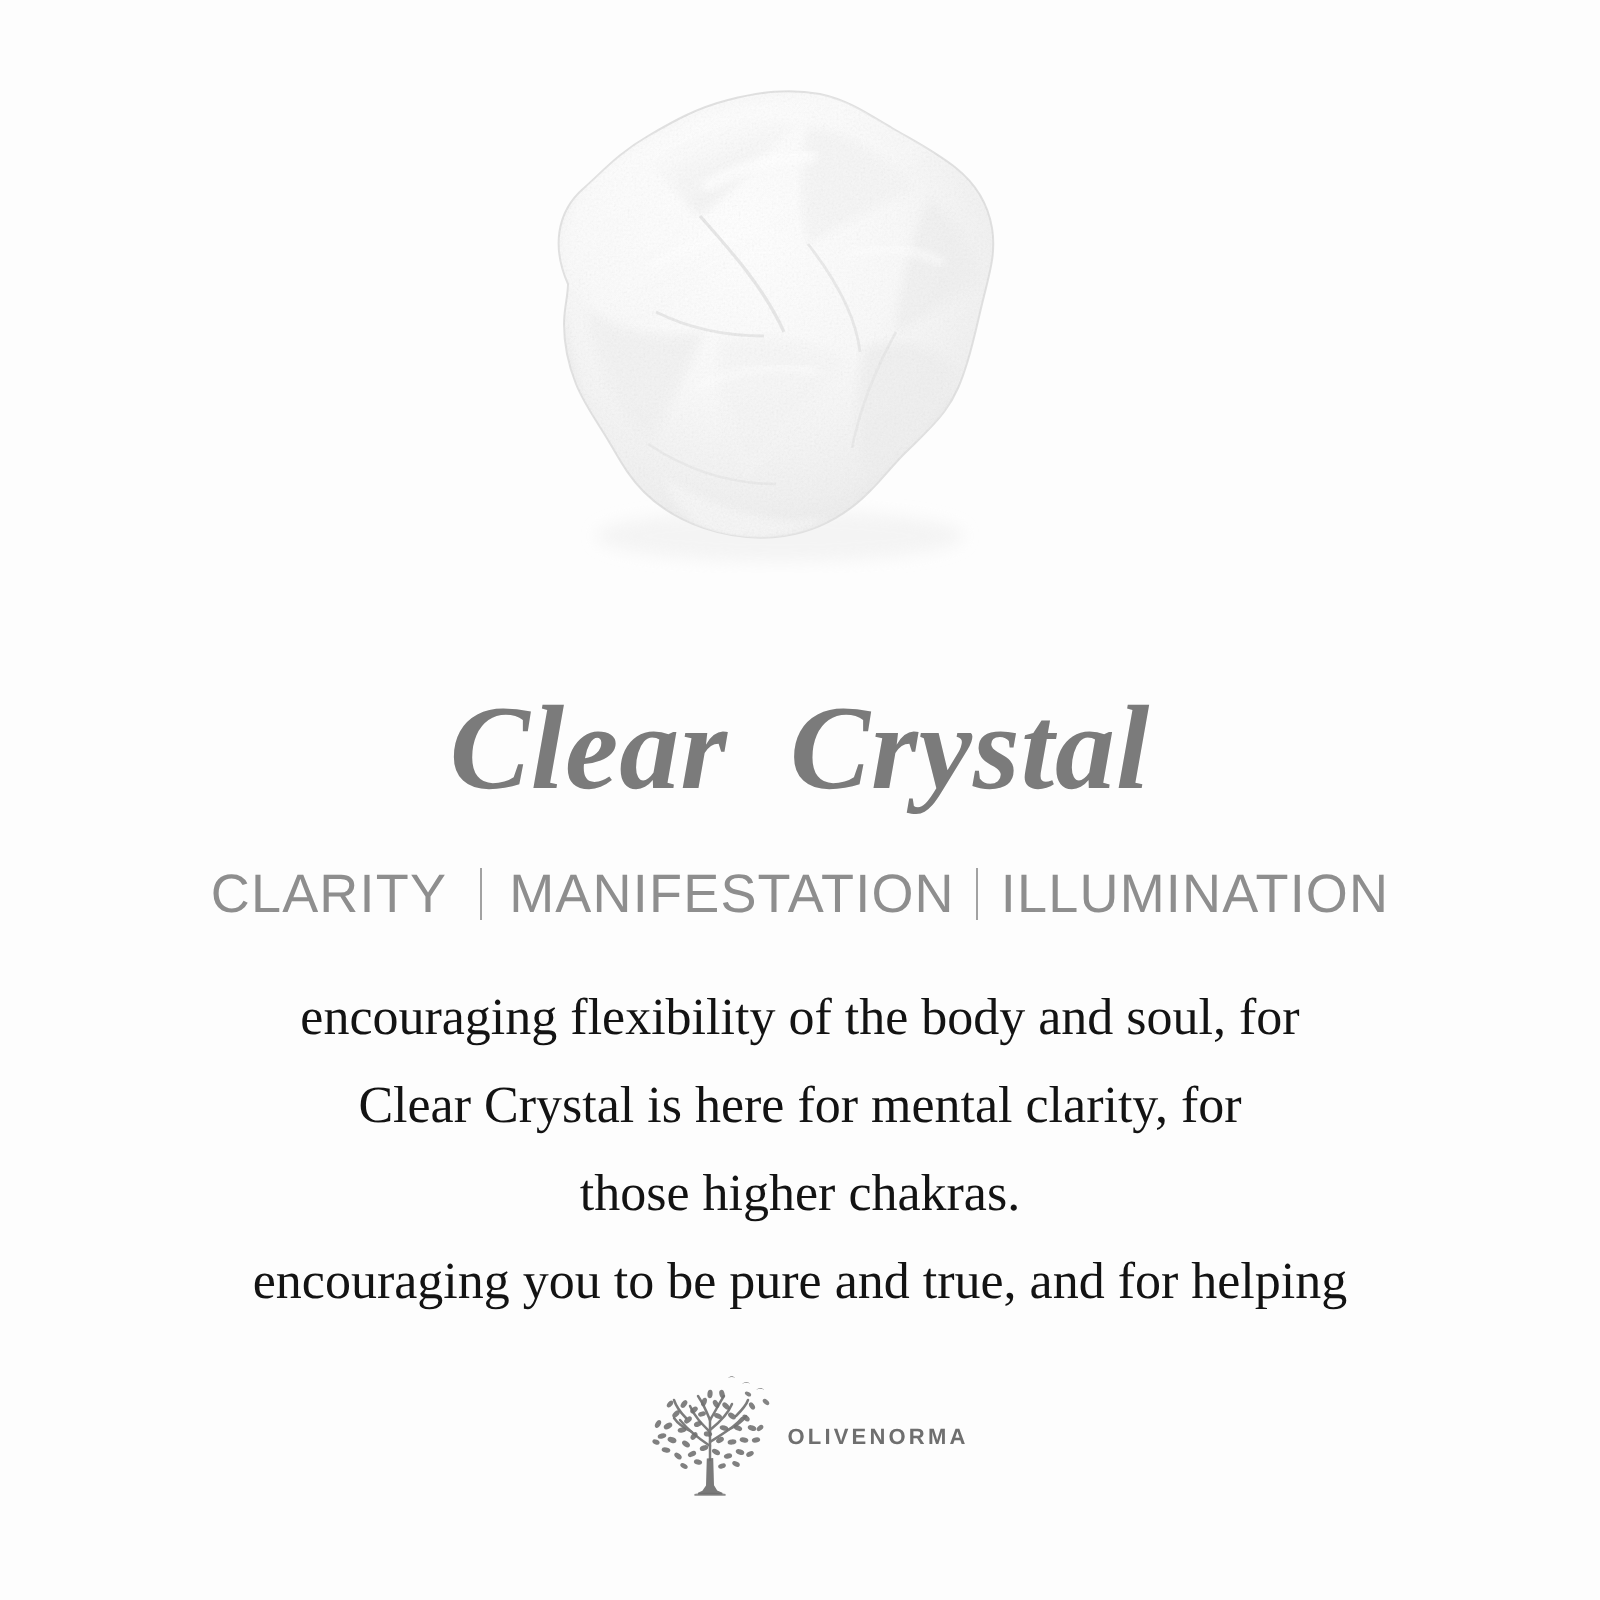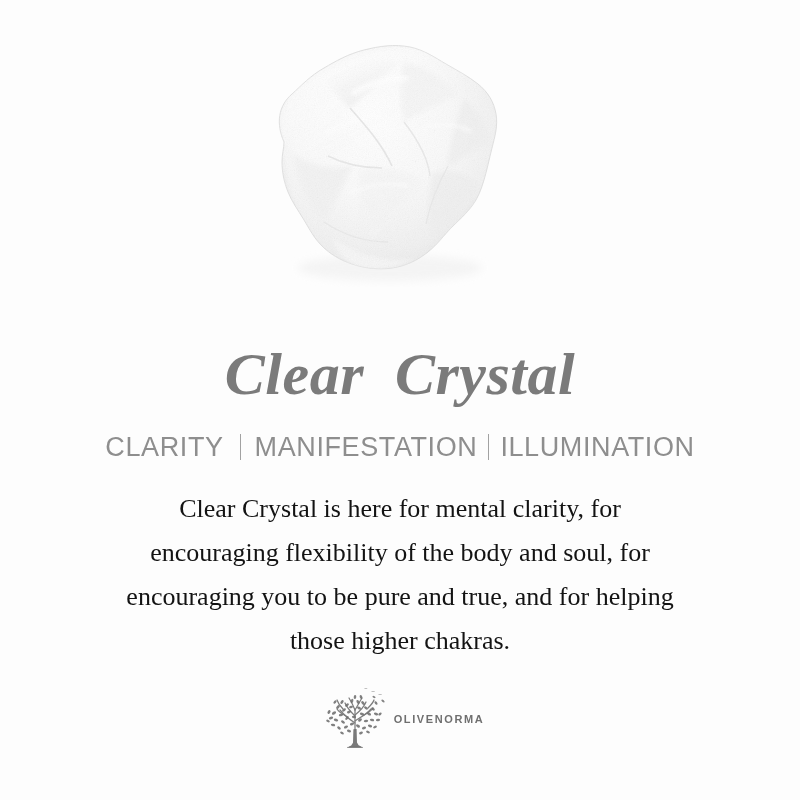--- a/index.html
+++ b/index.html
@@ -248,24 +248,24 @@
 
   <div class="subtitle">
     <span class="kw">CLARITY</span>
     <span class="sep wide"></span>
     <span class="kw">MANIFESTATION</span>
     <span class="sep"></span>
     <span class="kw">ILLUMINATION</span>
   </div>
 
   <p class="body-copy">
+    <span class="line">encouraging flexibility of the body and soul, for</span>
     <span class="line">Clear Crystal is here for mental clarity, for</span>
-    <span class="line">encouraging flexibility of the body and soul, for</span>
+    <span class="line">those higher chakras.</span>
     <span class="line">encouraging you to be pure and true, and for helping</span>
-    <span class="line">those higher chakras.</span>
   </p>
 
   <div class="brand">
     <svg class="brand-mark" viewBox="0 0 78 68">
       <g fill="#6f6f6f">
 
         <path d="M37.4,44.2 L37.0,57.8 L35.2,60.4 L33.0,61.4 L33.0,62.3 L45.2,62.3 L45.2,61.4 L42.6,60.2 L41.0,57.6 L40.6,44.0 Z" opacity="0.92"></path>
 
         <path d="M31.2,62.0 C34.5,61.2 43.6,61.2 46.8,62.0 L46.8,62.9 L31.2,62.9 Z" opacity="0.8"></path>
 

